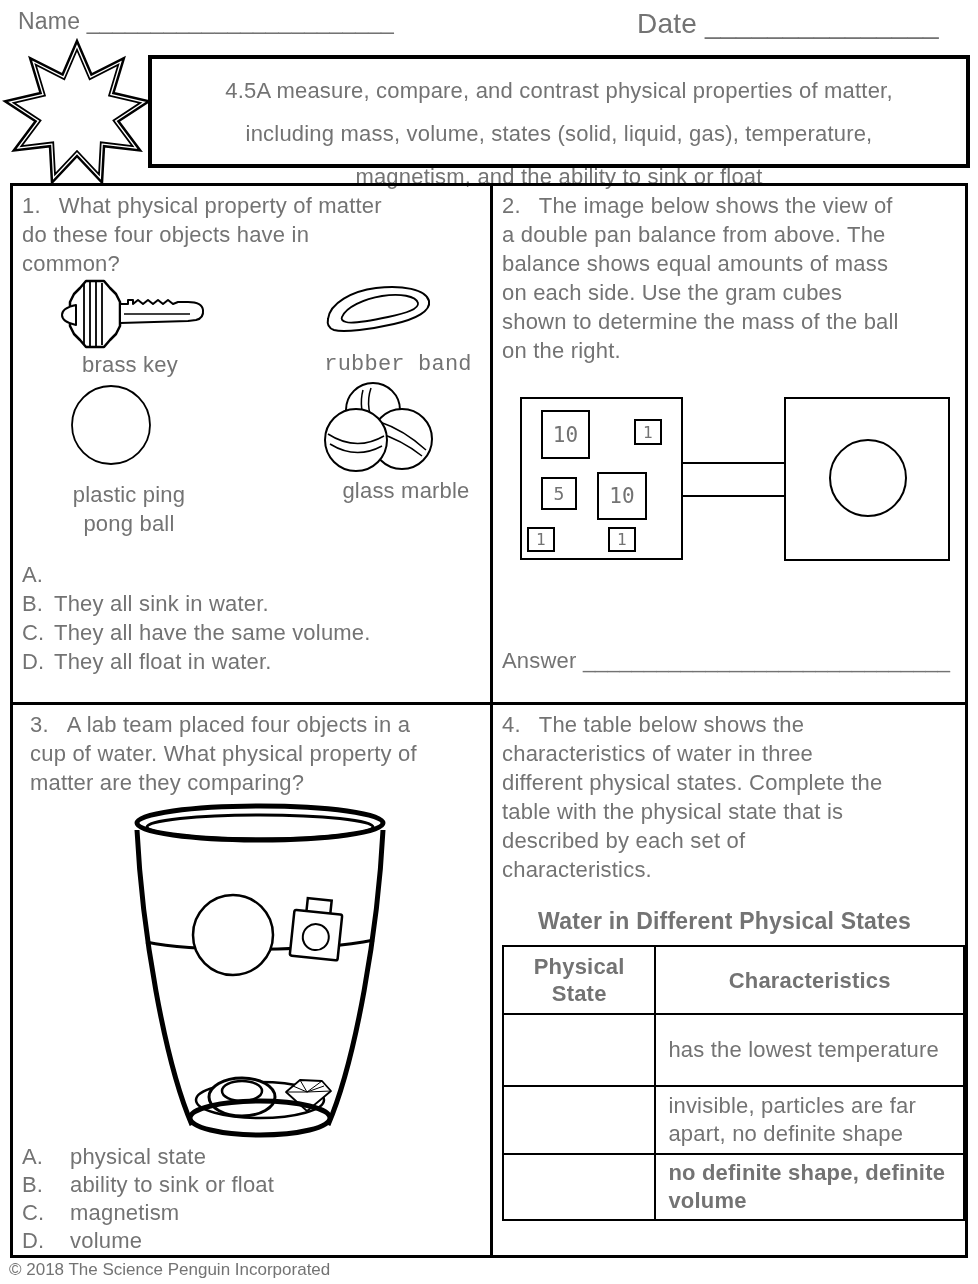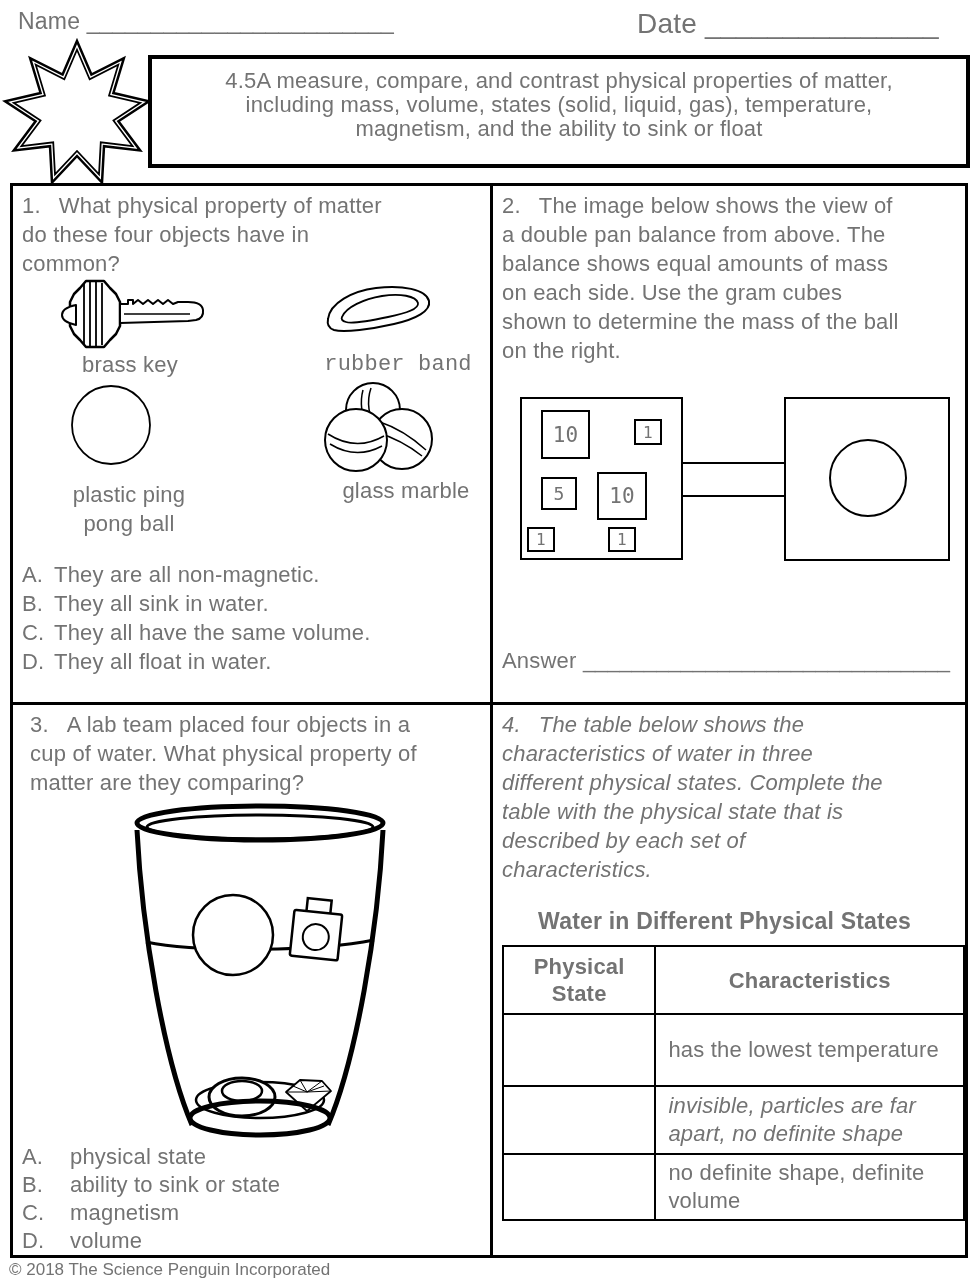--- a/index.html
+++ b/index.html
@@ -8,21 +8,21 @@
   .abs{position:absolute;}
   
   .topline{position:absolute;top:8px;left:18px;font-size:23px;}
   .dateline{position:absolute;top:8px;left:637px;font-size:28px;}
   .blankline{letter-spacing:0;}
   
   .star{position:absolute;left:2px;top:36px;}
   
   .standard-box{position:absolute;left:148px;top:55px;width:822px;height:113px;
                 border:4px solid #000;box-sizing:border-box;}
-  .standard-text{padding:10px 38px 0 38px;font-size:22px;line-height:24px;text-align:center;}
+  .standard-text{padding:10px 38px 0 38px;font-size:22px;line-height:43px;text-align:center;}
   
   .grid{position:absolute;left:10px;top:183px;width:958px;height:1075px;
         border:3px solid #000;box-sizing:border-box;}
   .vdiv{position:absolute;left:477px;top:0;width:3px;height:1069px;background:#000;}
   .hdiv{position:absolute;left:0;top:516px;width:952px;height:3px;background:#000;}
   .cell{position:absolute;overflow:hidden;border-radius:8px;}
   .c1{left:0;top:0;width:477px;height:516px;}
   .c2{left:480px;top:0;width:472px;height:516px;}
   .c3{left:0;top:519px;width:477px;height:550px;}
   .c4{left:480px;top:519px;width:472px;height:550px;}
@@ -49,21 +49,21 @@
   
   .tbl-title{position:absolute;left:0;top:203px;width:463px;text-align:center;
              font-size:23px;font-weight:bold;}
   table.wtable{position:absolute;left:9px;top:240px;border-collapse:collapse;table-layout:fixed;}
   table.wtable td,table.wtable th{border:2.5px solid #000;font-size:22px;vertical-align:middle;}
   th.col-state{width:140px;}
   th.col-char{width:317px;}
   table.wtable th{font-weight:bold;text-align:center;line-height:27px;padding:4px 10px;}
   td.char-cell{padding:4px 4px 4px 12px;line-height:28px;text-align:left;}
   td.state-cell{background:#fff;}
-  tr.hrow{height:68px;} tr.r1{height:72px;} tr.r2{height:68px;font-style:italic;} tr.r3{height:55px;}
+  tr.hrow{height:68px;} tr.r1{height:72px;} tr.r2{height:68px;} tr.r3{height:55px;font-weight:bold;}
   .footer{position:absolute;left:9px;top:1260px;font-size:17px;letter-spacing:0;}
   svg{display:block;}
 </style>
 </head>
 <body>
 
 <div class="page">
 
   <div class="topline"><span>Name</span> <span class="blankline">________________________</span></div>
   <div class="dateline"><span>Date</span> <span class="blankline">_______________</span></div>
@@ -110,21 +110,20 @@
         <circle cx="84" cy="57" r="30" fill="#fff" stroke="#000" stroke-width="2"></circle>
         <path d="M62,40 Q86,48 108,68 M58,50 Q84,58 104,74" fill="none" stroke="#000" stroke-width="1.5"></path>
         <circle cx="38" cy="58" r="31" fill="#fff" stroke="#000" stroke-width="2"></circle>
         <path d="M10,52 Q38,70 66,54 M12,62 Q38,78 64,64" fill="none" stroke="#000" stroke-width="1.5"></path>
       </svg>
       <div class="objlabel" style="left:303px;top:290px;width:180px;">glass marble</div>
 
       <div class="choices" style="top:374px;">
         <div class="choice-row">
             <span class="letter-sm">A.</span>
-            <span>They are all non-magnetic.</span>
           </div>
         <div class="choice-row">
             <span class="letter-sm">B.</span>
             <span>They all sink in water.</span>
           </div>
         <div class="choice-row">
             <span class="letter-sm">C.</span>
             <span>They all have the same volume.</span>
           </div>
         <div class="choice-row">
@@ -180,35 +179,35 @@
         <ellipse cx="130" cy="27" rx="113" ry="12" fill="none" stroke="#000" stroke-width="3"></ellipse>
       </svg>
 
       <div class="choices" style="top:438px;">
         <div class="choice-row">
             <span class="letter-lg">A.</span>
             <span>physical state</span>
           </div>
         <div class="choice-row">
             <span class="letter-lg">B.</span>
-            <span>ability to sink or state</span>
+            <span>ability to sink or float</span>
           </div>
         <div class="choice-row">
             <span class="letter-lg">C.</span>
             <span>magnetism</span>
           </div>
         <div class="choice-row">
             <span class="letter-lg">D.</span>
             <span>volume</span>
           </div>
       </div>
     </div>
 
     <div class="cell c4">
-      <p class="qtext" style="width:395px;font-style:italic;"><span>4.</span><span class="num-gap"></span><span>The table below shows the characteristics of water in three different physical states. Complete the table with the physical state that is described by each set of characteristics.</span></p>
+      <p class="qtext" style="width:395px;"><span>4.</span><span class="num-gap"></span><span>The table below shows the characteristics of water in three different physical states. Complete the table with the physical state that is described by each set of characteristics.</span></p>
 
       <div class="tbl-title">Water in Different Physical States</div>
 
       <table class="wtable">
         <tbody>
             <tr class="hrow">
           <th class="col-state">Physical State</th>
           <th class="col-char">Characteristics</th>
         </tr>
         <tr class="r1">

